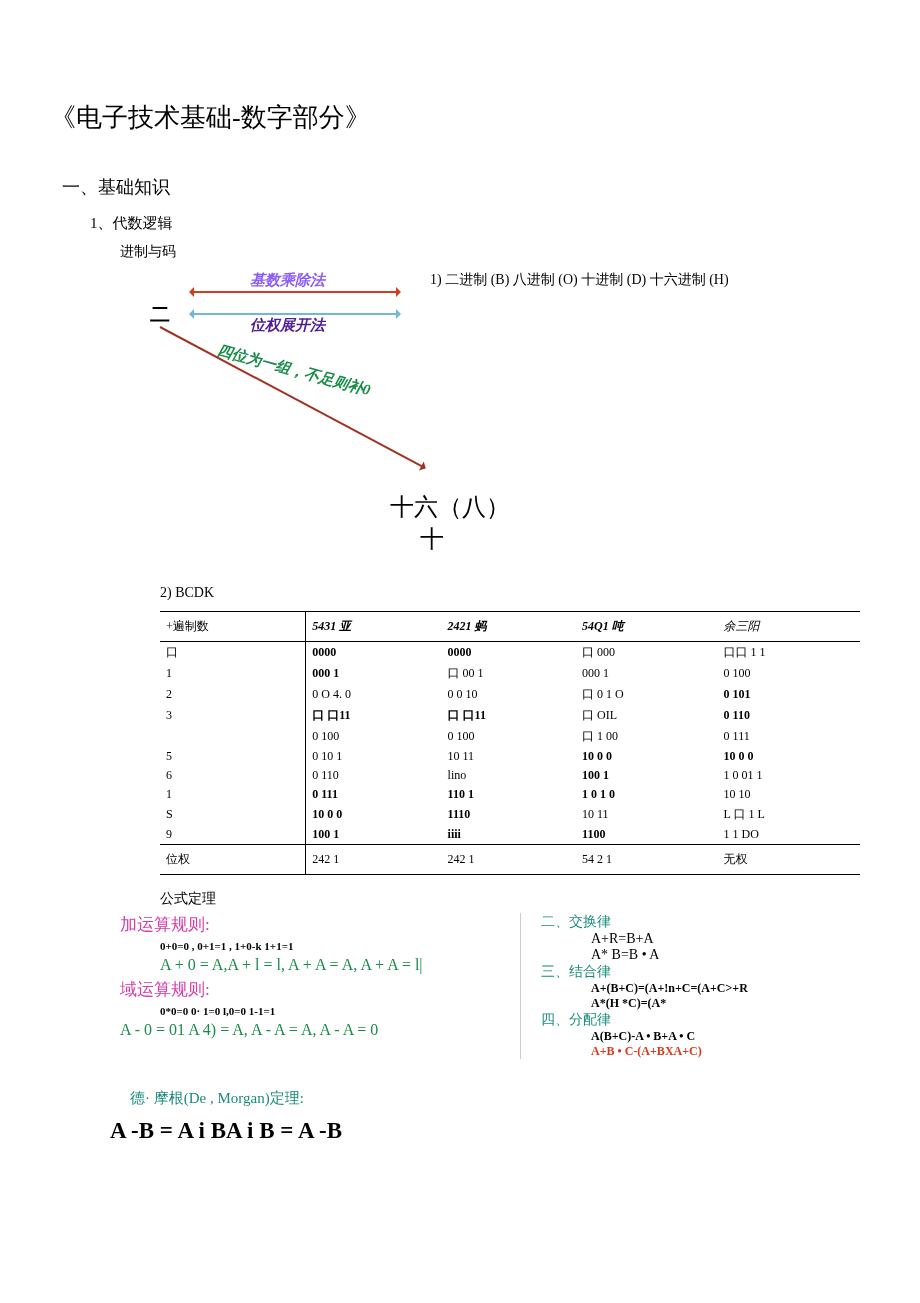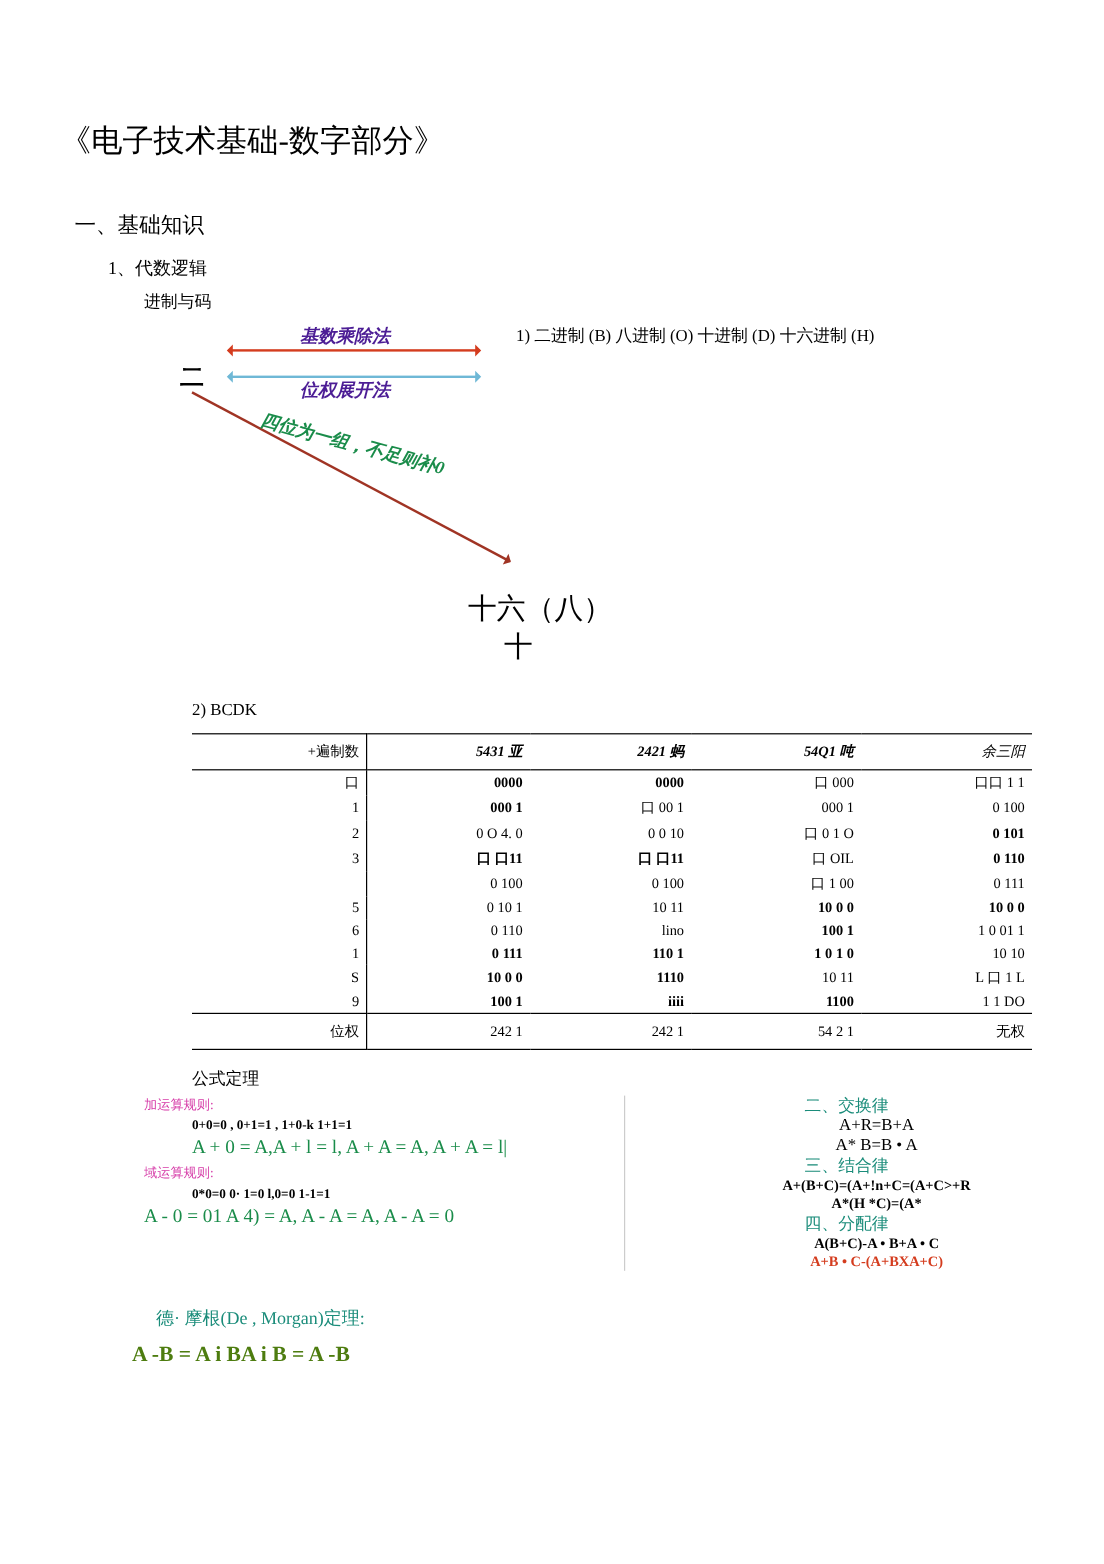--- a/index.html
+++ b/index.html
@@ -73,21 +73,21 @@
     position: absolute;
     right: -6px;
     top: -4px;
     border: 5px solid transparent;
     border-left-color: #d43c1e;
   }
   .dia-label-orange {
     position: absolute;
     left: 130px;
     top: 0px;
-    color: #4c1d95;
+    color: #8b5cf6;
     font-family: Liberation Mono, monospace;
     font-weight: bold;
     font-size: 15px;
     font-style: italic;
   }
   .dia-arrow-mid {
     position: absolute;
     left: 70px;
     top: 42px;
     width: 210px;
@@ -157,21 +157,21 @@
     margin: 20px 0 10px 110px;
     font-size: 14px;
   }
   table {
     border-collapse: collapse;
     margin-left: 110px;
     width: 700px;
     font-size: 12px;
   }
   th, td {
-    text-align: right;
+    text-align: left;
     padding: 2px 6px;
   }
   th {
     border-top: 1px solid #000;
     border-bottom: 1px solid #000;
     font-weight: normal;
     font-style: italic;
     padding: 6px;
   }
   th:first-child { font-style: normal; }
@@ -179,24 +179,24 @@
   td:first-child, th:first-child { border-right: 1px solid #000; }
   tbody tr:last-child td { border-bottom: 1px solid #000; border-top:1px solid #000; padding:6px;}
   .formula-sec {
     margin: 15px 0 5px 110px;
   }
   .two-col {
     display: flex;
     margin-left: 70px;
   }
   .col-l { width: 400px; }
-  .col-r { flex: 1; padding-left: 20px; border-left: 1px solid #ccc; text-align: center;}
-  .pink { color: #d63ca8; font-size: 11px; }
+  .col-r { flex: 1; padding-left: 20px; border-left: 1px solid #ccc;}
+  .pink { color: #d63ca8; font-size: 17px; }
   .green-formula { color: #1a8c4a; font-family: "Times New Roman", serif; font-size: 16px; margin: 4px 0 4px 40px; }
-  .blue-formula { color: #4d7c0f; font-family: "Times New Roman", serif; font-weight: bold; font-size: 18px; margin: 10px 0 10px 60px; }
+  .blue-formula { color: #000000; font-family: "Times New Roman", serif; font-weight: bold; font-size: 23px; margin: 10px 0 10px 60px; }
   .black-formula { font-family: Liberation Serif, serif; font-weight: bold; font-size: 11px; margin: 4px 0 4px 40px; }
   .law-head { color: #1a8c7a; font-size: 14px; }
   .law-body { font-family: "Times New Roman", serif; font-size: 14px; margin-left: 50px; }
   .orange-text { color: #d43c1e; }
   .demorgan { color: #1a8c7a; font-size: 15px; margin: 30px 0 10px 80px; }
 </style>
 </head>
 <body>
 
 <div class="title">《电子技术基础-数字部分》</div>

